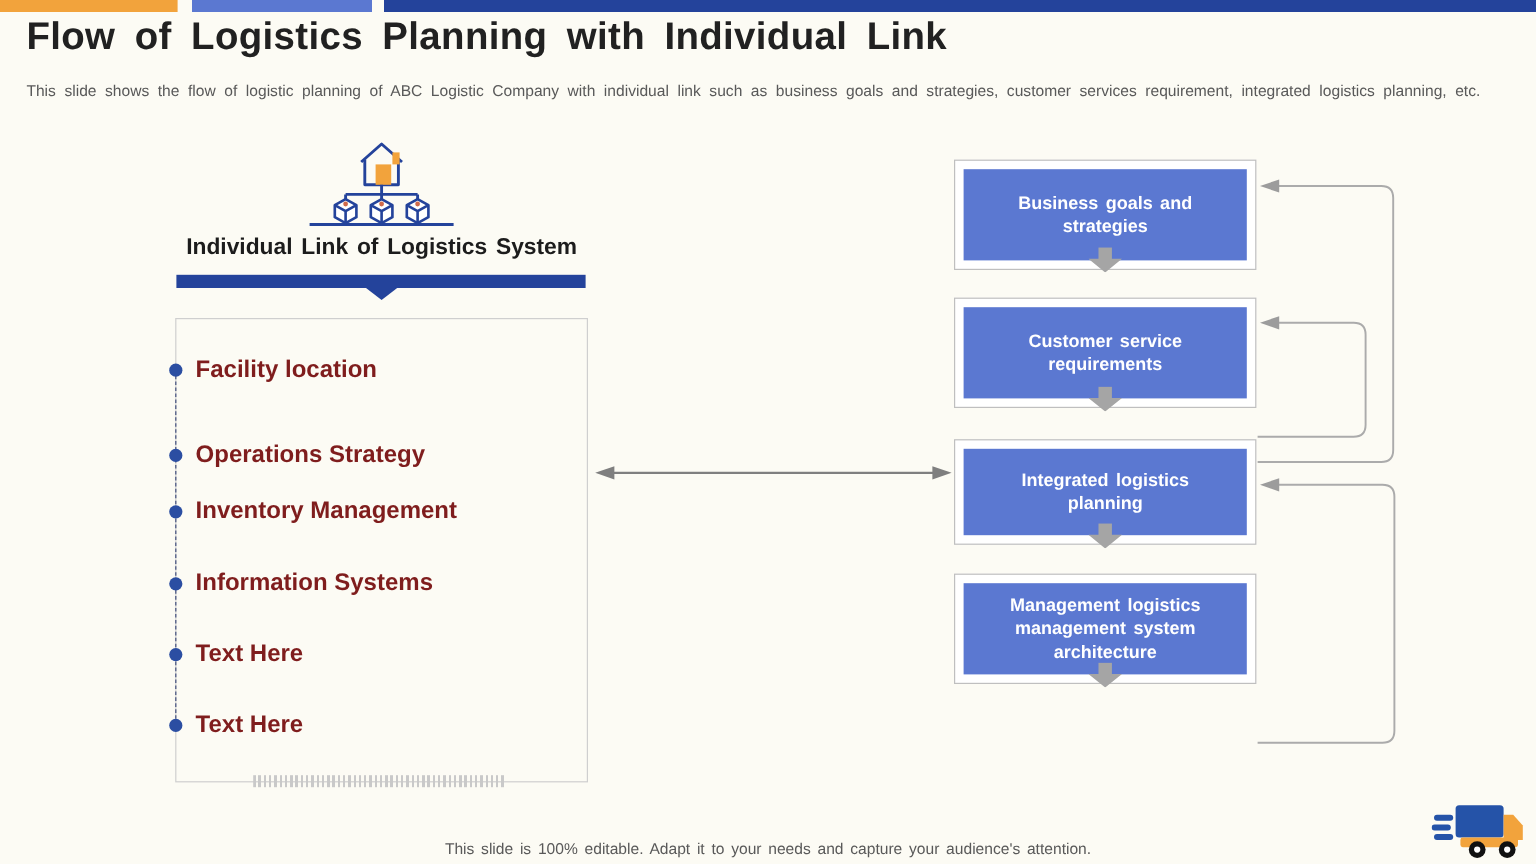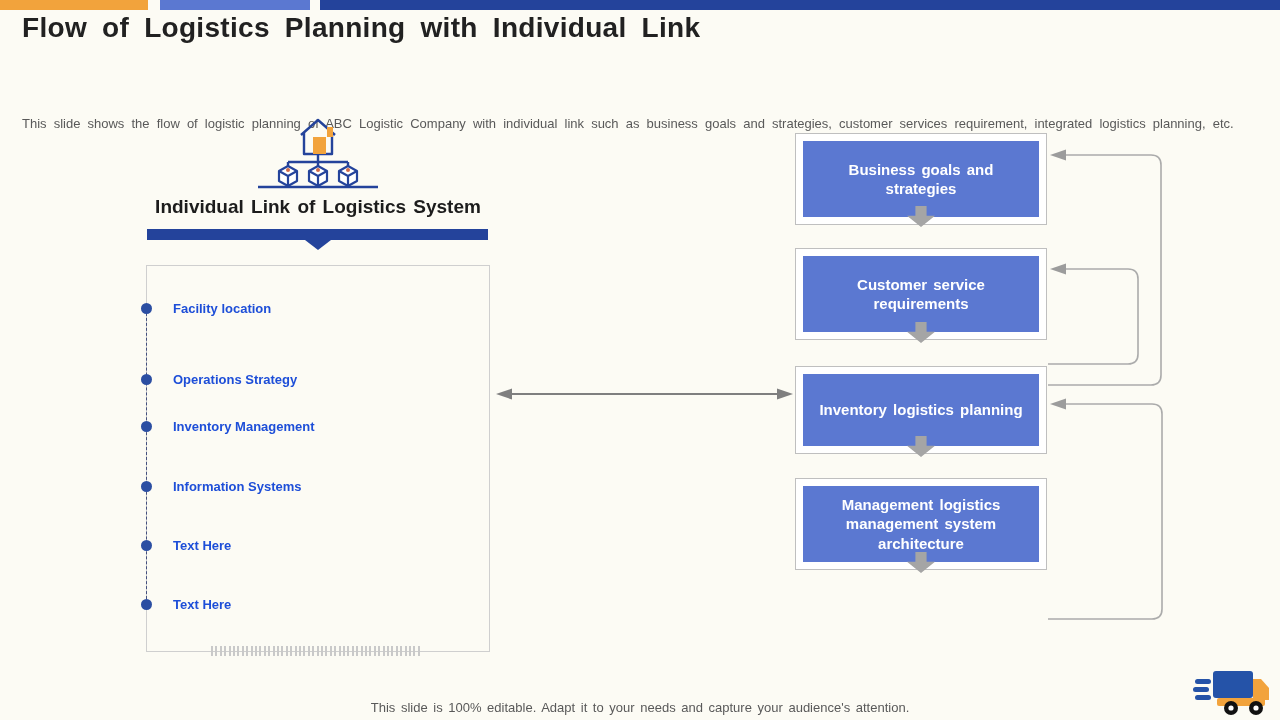--- a/index.html
+++ b/index.html
@@ -6,34 +6,34 @@
   body{font-family:"Liberation Sans",sans-serif;background:#e8e8e8;}
   .slide{position:relative;width:1280px;height:720px;background:#fcfbf4;overflow:hidden;margin:0 auto;}
 
   
   .bar-seg{position:absolute;top:0;height:10px;}
   .seg-orange{left:0;width:148px;}
   .seg-blue{left:160px;width:150px;}
   .seg-navy{left:320px;width:960px;}
 
   
-  .title{position:absolute;left:22px;top:12px;width:1100px;font-size:28px;font-weight:700;color:#212121;letter-spacing:.3px;word-spacing:7px;}
-  .subtitle{position:absolute;left:22px;top:68px;width:1240px;font-size:13px;color:#595959;word-spacing:3.5px;margin-top:48px;}
+  .title{position:absolute;left:22px;top:12px;width:1100px;font-size:32px;font-weight:700;color:#212121;letter-spacing:.3px;word-spacing:7px;}
+  .subtitle{position:absolute;left:22px;top:68px;width:1240px;font-size:13px;color:#595959;word-spacing:3.5px;}
 
   
   .net-icon{position:absolute;left:253px;top:112px;}
   .lp-heading{position:absolute;left:130px;top:196px;width:376px;text-align:center;font-size:19px;font-weight:700;color:#1c1c1c;word-spacing:2px;}
   .lp-bar{position:absolute;left:147px;top:229px;width:341px;height:11px;background:#24439b;}
   .lp-bar .tri{position:absolute;left:50%;top:11px;transform:translateX(-50%);width:0;height:0;border-left:13px solid transparent;border-right:13px solid transparent;border-top:10px solid #24439b;}
 
   .list-box{position:absolute;left:146px;top:265px;width:342px;height:385px;border:1px solid #cfcfcf;}
   .dash-line{position:absolute;left:-1px;top:42px;height:296px;border-left:1px dashed #44507e;}
   .list-item{position:absolute;left:0;right:0;height:26px;display:flex;align-items:center;}
   .list-item .dot{position:absolute;left:-6px;width:11px;height:11px;border-radius:50%;background:#2b4ea2;}
-  .list-item .label{margin-left:26px;font-size:13px;font-weight:700;color:#1d4ed8;}
+  .list-item .label{margin-left:16px;font-size:20px;font-weight:700;color:#7f1d1d;}
   .zipper{position:absolute;left:64px;bottom:-5px;width:210px;height:10px;background:repeating-linear-gradient(90deg,#c9c9c9 0 2px,rgba(0,0,0,0) 2px 4.4px);}
 
   
   .flow-box{position:absolute;left:795px;width:252px;background:#ffffff;border:1px solid #bfbfbf;box-sizing:border-box;margin-top:20px;}
   .flow-box .inner{position:absolute;left:7px;top:7px;right:7px;bottom:7px;background:#5b78d1;display:flex;align-items:center;justify-content:center;text-align:center;color:#ffffff;font-size:15px;font-weight:700;line-height:1.3;word-spacing:2px;padding:0 16px;box-sizing:border-box;}
   .down-arrow{position:absolute;left:907px;width:28px;height:21px;background:#a5a5a5;clip-path:polygon(30% 0,70% 0,70% 46%,100% 46%,50% 100%,0 46%,30% 46%);}
 
   svg{display:block;}
   .overlay{position:absolute;left:0;top:0;pointer-events:none;}
 
@@ -122,21 +122,21 @@
     <div class="zipper"></div>
   </div>
 
   <div class="flow-box" style="top:113px;height:92px">
       <div class="inner">Business goals and strategies</div>
     </div>
   <div class="flow-box" style="top:228px;height:92px">
       <div class="inner">Customer service requirements</div>
     </div>
   <div class="flow-box" style="top:346px;height:88px">
-      <div class="inner">Inventory logistics planning</div>
+      <div class="inner">Integrated logistics planning</div>
     </div>
   <div class="flow-box" style="top:458px;height:92px">
       <div class="inner">Management logistics management system architecture</div>
     </div>
 
   <div class="down-arrow" style="top:206px"></div>
   <div class="down-arrow" style="top:322px"></div>
   <div class="down-arrow" style="top:436px"></div>
   <div class="down-arrow" style="top:552px"></div>
 

